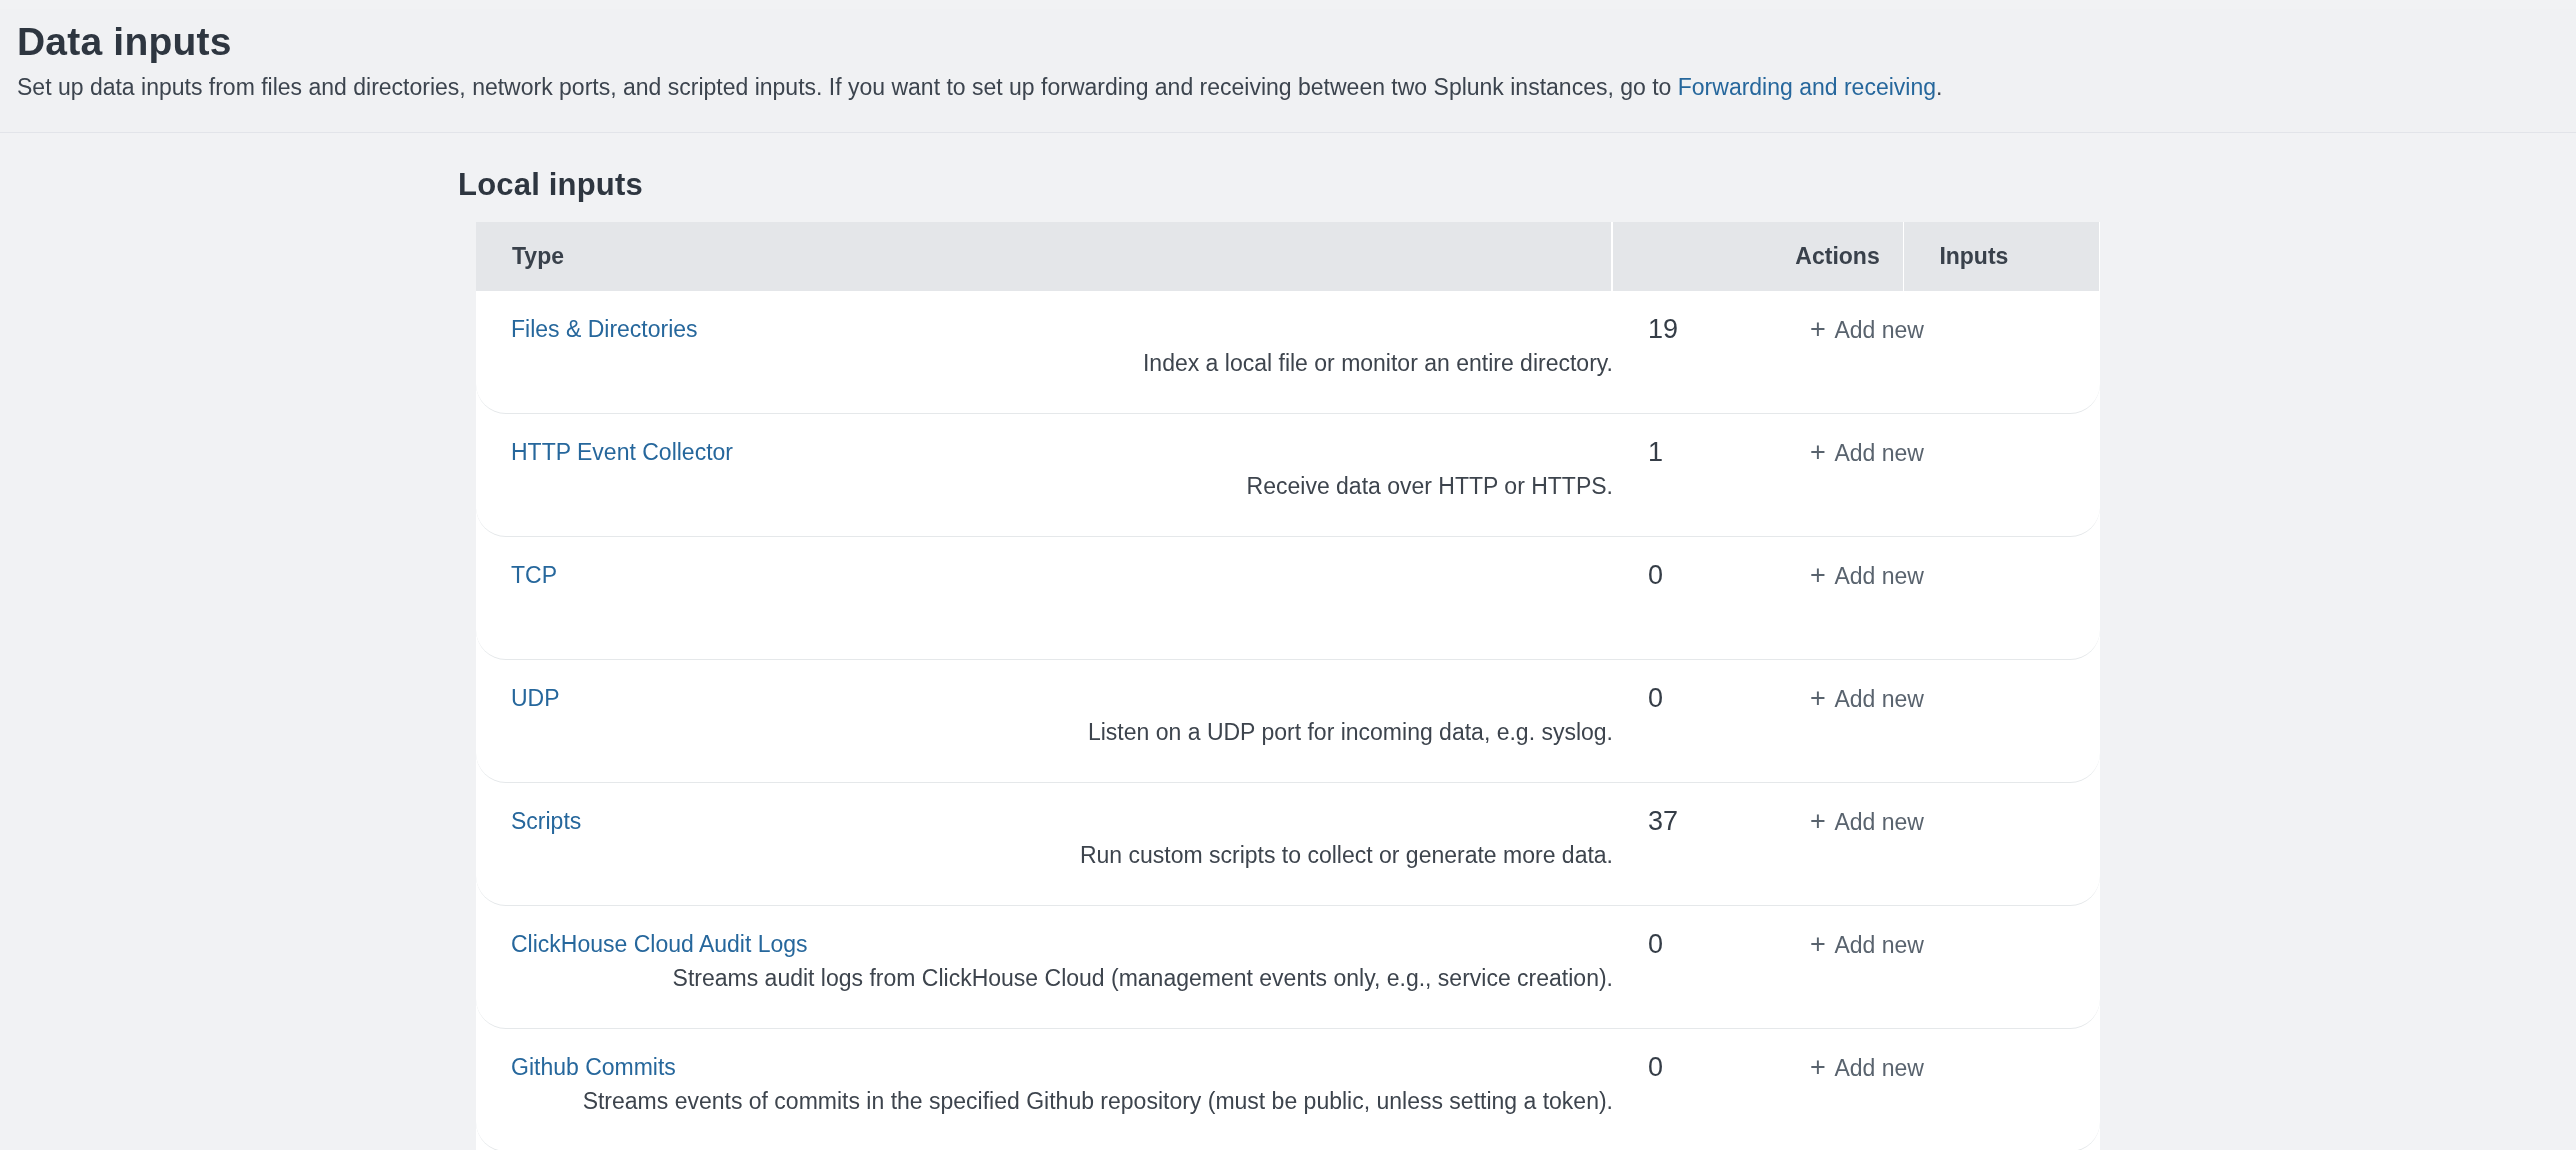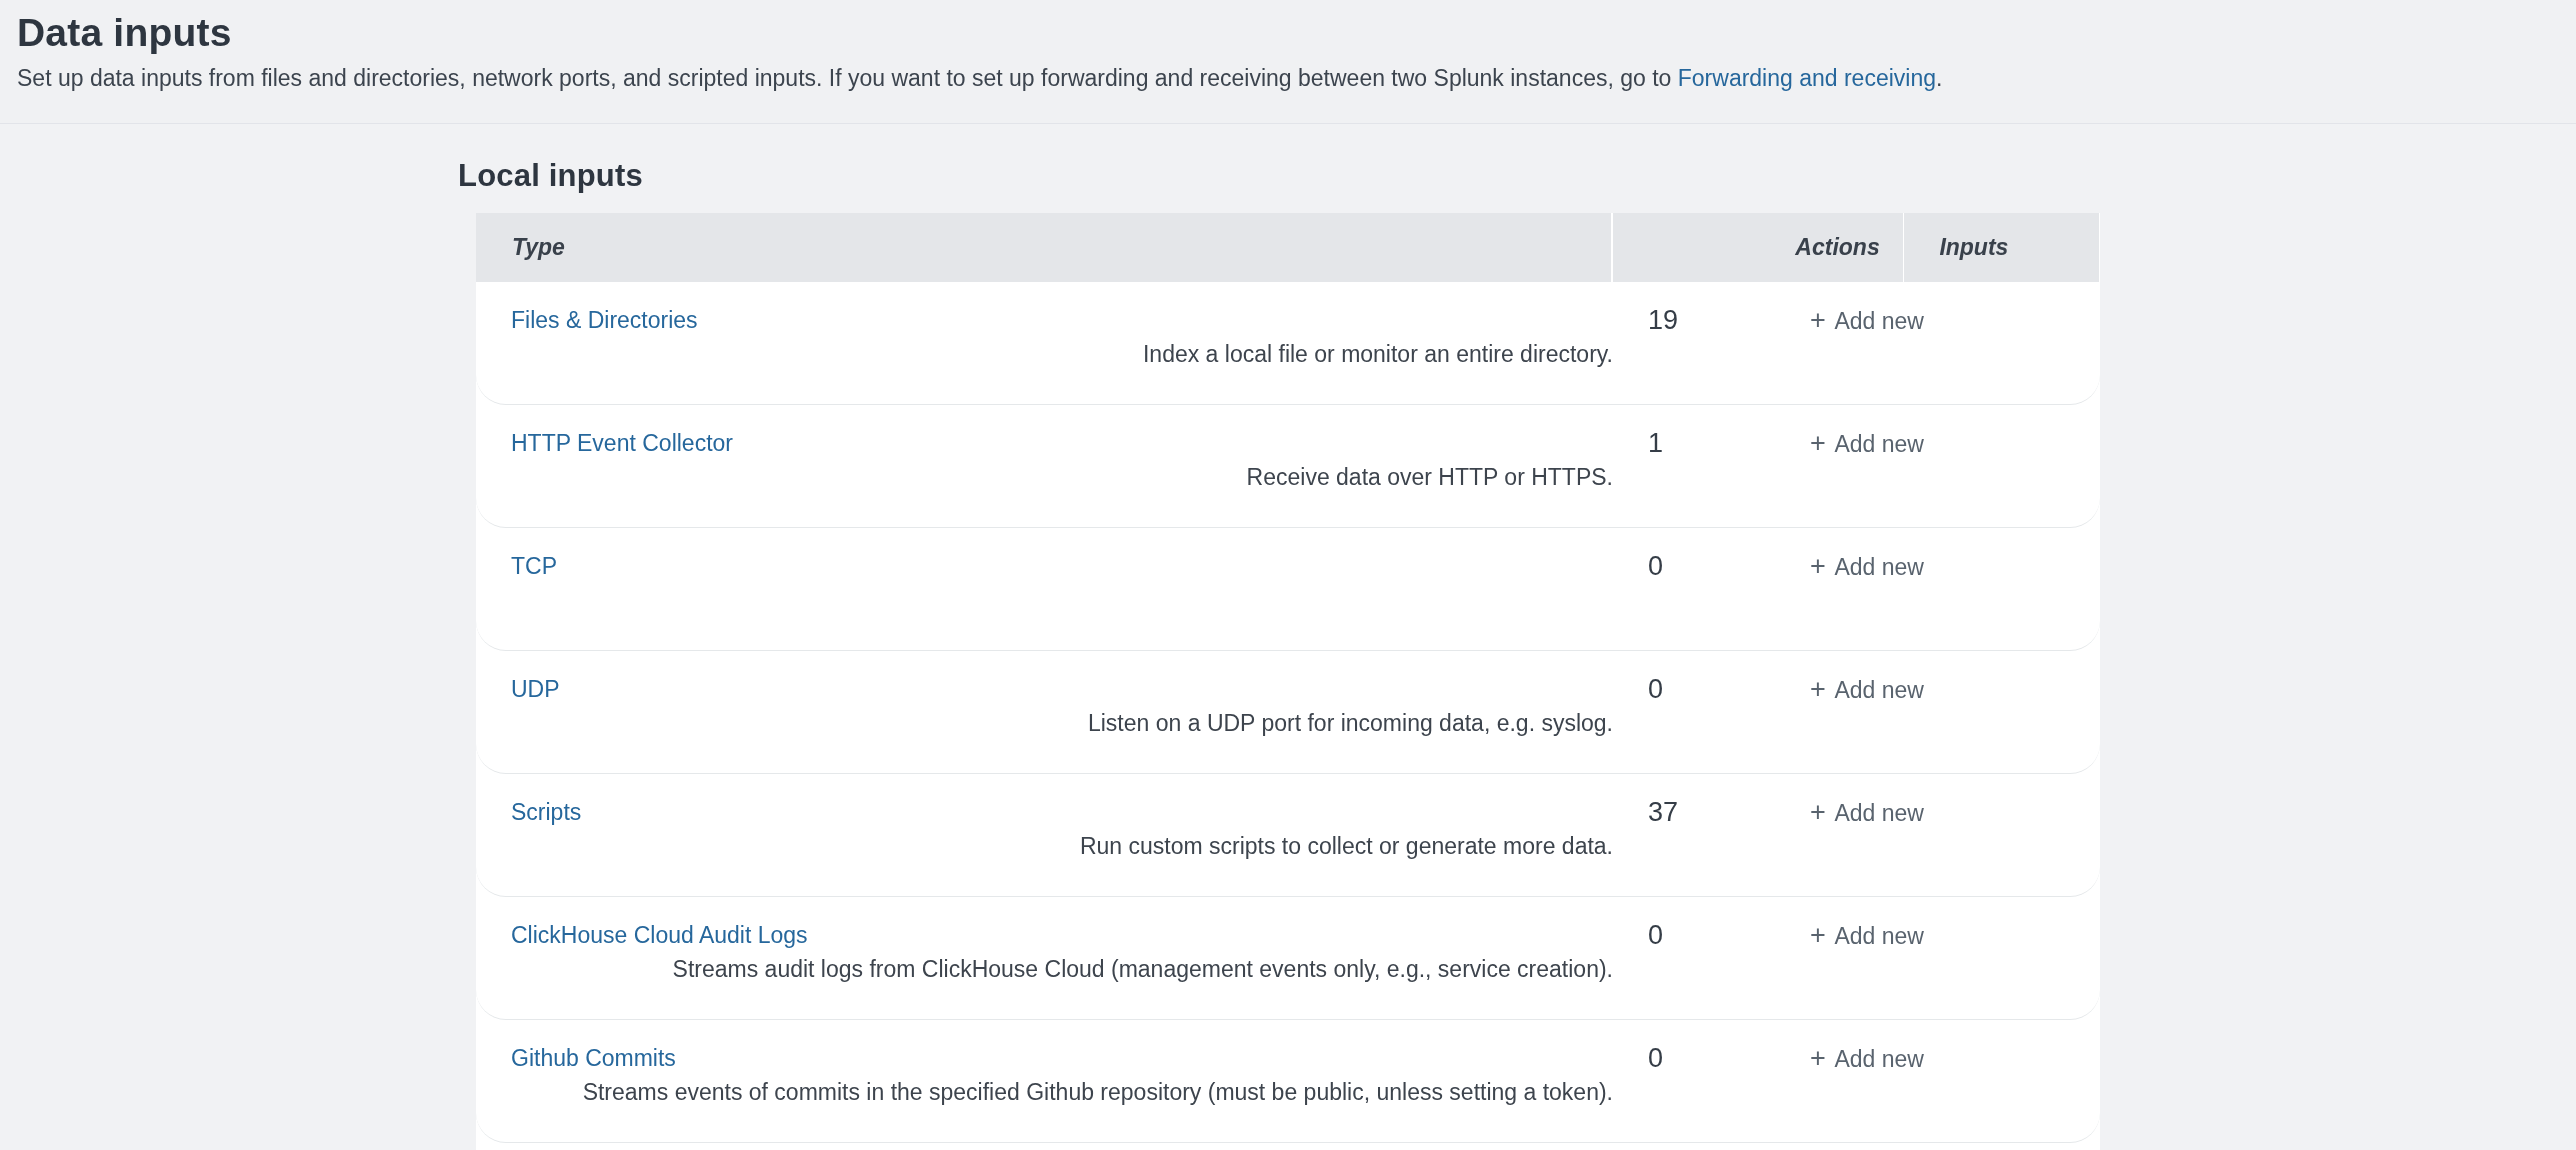--- a/index.html
+++ b/index.html
@@ -11,20 +11,21 @@
     font-family: "Liberation Sans", "DejaVu Sans", sans-serif;
     -webkit-font-smoothing: antialiased;
   }
 
   
   .page-header {
     height: 124px;
     padding: 10.4px 0 0 17px;
     border-bottom: 1.7px solid #e2e4e9;
     background: #f0f1f3;
+    margin-top: 9px;
   }
   .page-title {
     font-size: 39px;
     line-height: 45px;
     font-weight: 700;
     color: #2e3640;
     letter-spacing: 0.2px;
   }
   .page-subtitle {
     margin-top: 9.5px;
@@ -53,21 +54,20 @@
     width: 1624px;
     background: #ffffff;
   }
 
   
   .thead {
     display: flex;
     gap: 1.7px;
     height: 69px;
     background: #ffffff;
-    font-style: italic;
   }
   .thead .th {
     background: #e4e6e9;
     height: 69px;
     display: flex;
     align-items: center;
     font-size: 23px;
     font-weight: 700;
     color: #39414b;
   }

